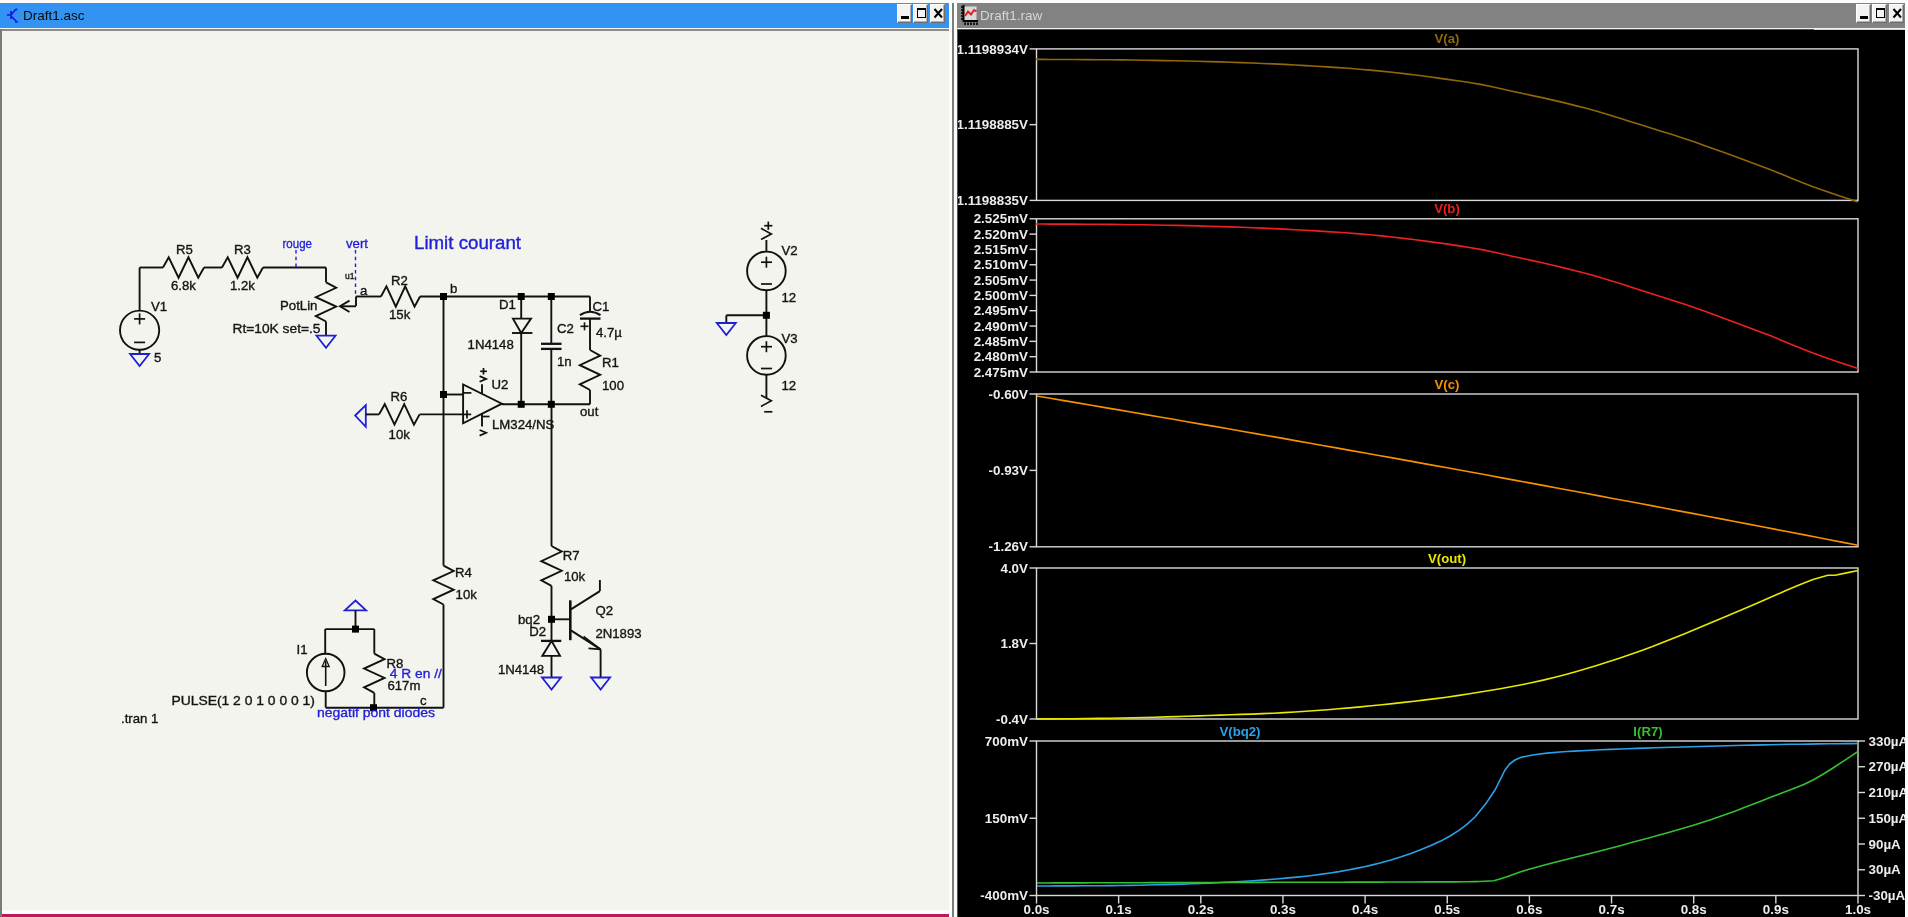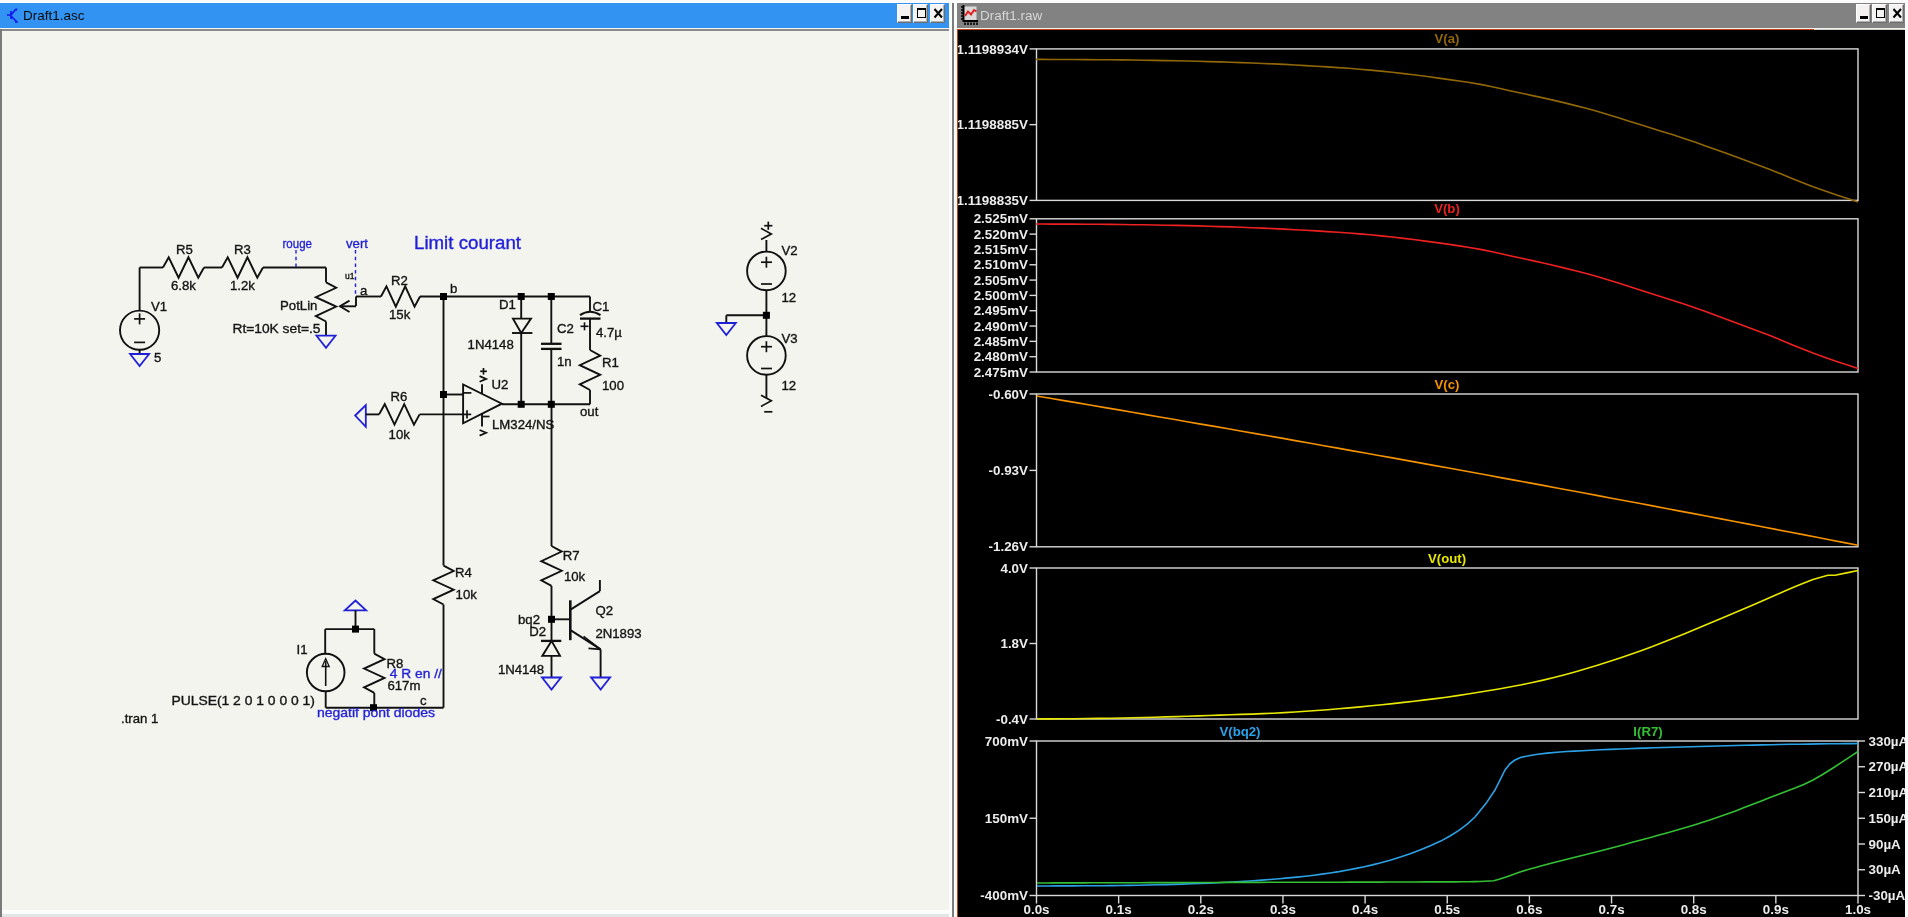--- a/index.html
+++ b/index.html
@@ -1,18 +1,18 @@
 <!DOCTYPE html>
 <html><head><meta charset="utf-8"><style>
 *{margin:0;padding:0;box-sizing:border-box}
 body{width:1908px;height:917px;overflow:hidden;font-family:"Liberation Sans",sans-serif;background:#d4d0c8}
 .win{position:absolute;top:0;height:917px}
 </style></head><body>
 
-<div class="win" style="left:0;width:1106px;background:#e5e5e5">
+<div class="win" style="left:0;width:1106px;background:#be185d">
   <div style="position:absolute;left:0;top:0;width:954px;height:3px;background:#fbfbfb"></div>
   <div style="position:absolute;left:0;top:28px;width:1.5px;height:889px;background:#7a7a7a"></div>
   <div style="position:absolute;left:948.5px;top:3px;width:5.5px;height:914px;background:#fdfdfd"></div>
   <div style="position:absolute;left:952px;top:3px;width:2px;height:914px;background:#7d7d7d"></div>
   <div style="position:absolute;left:0;top:2.5px;width:948.5px;height:26px;background:#3293f3"></div>
   <svg width="17" height="20" style="position:absolute;left:5px;top:6px">
     <path d="M2,9 L6,9 M6,5 L6,13 M6,9 L11,3 M6,10 L11,15 M9,13 L12,16" stroke="#1313ee" stroke-width="1.6" fill="none"></path>
     <path d="M10,3.5 L12.5,2 L11.5,5Z M10.5,14 L13.5,16.5 L10,16.8Z" fill="#1313ee"></path>
   </svg>
   <div style="position:absolute;left:23px;top:8px;font-size:13.5px;color:#0a0a0a">Draft1.asc</div>
@@ -196,21 +196,21 @@
 <text x="171.4" y="705" font-size="13.2" fill="#141414" text-anchor="start" font-weight="normal" font-family="Liberation Sans, sans-serif" textLength="143.5" lengthAdjust="spacingAndGlyphs" stroke="#141414" stroke-width="0.35">PULSE(1 2 0 1 0 0 0 1)</text>
 <text x="345" y="279" font-size="8.5" fill="#141414" text-anchor="start" font-weight="normal" font-family="Liberation Sans, sans-serif" stroke="#141414" stroke-width="0.35">u1</text>
 <text x="282.5" y="248" font-size="13.2" fill="#1f1fd8" text-anchor="start" font-weight="normal" font-family="Liberation Sans, sans-serif" textLength="29.5" lengthAdjust="spacingAndGlyphs" stroke="#1f1fd8" stroke-width="0.35">rouge</text>
 <text x="346" y="248" font-size="13.2" fill="#1f1fd8" text-anchor="start" font-weight="normal" font-family="Liberation Sans, sans-serif" textLength="22" lengthAdjust="spacingAndGlyphs" stroke="#1f1fd8" stroke-width="0.35">vert</text>
 <text x="414" y="249" font-size="17.5" fill="#1f1fd8" text-anchor="start" font-weight="normal" font-family="Liberation Sans, sans-serif" textLength="107" lengthAdjust="spacingAndGlyphs" stroke="#1f1fd8" stroke-width="0.35">Limit courant</text>
 <text x="389.8" y="678" font-size="13.2" fill="#1f1fd8" text-anchor="start" font-weight="normal" font-family="Liberation Sans, sans-serif" textLength="52" lengthAdjust="spacingAndGlyphs" stroke="#1f1fd8" stroke-width="0.35">4 R en //</text>
 <text x="317" y="717" font-size="13.2" fill="#1f1fd8" text-anchor="start" font-weight="normal" font-family="Liberation Sans, sans-serif" textLength="118" lengthAdjust="spacingAndGlyphs" stroke="#1f1fd8" stroke-width="0.35">negatif pont diodes</text>
     </svg>
 </div>
 
-<div class="win" style="left:954px;width:860px;background:#c2410c">
+<div class="win" style="left:954px;width:860px;background:#be185d">
   <div style="position:absolute;left:0;top:0;width:954px;height:3px;background:#fbfbfb"></div>
   <div style="position:absolute;left:0;top:0;width:3px;height:917px;background:#fbfbfb"></div>
   <div style="position:absolute;left:951px;top:0;width:3px;height:917px;background:#fbfbfb"></div>
   <div style="position:absolute;left:3px;top:2.5px;width:948px;height:26px;background:#828282"></div>
   <div style="position:absolute;left:5px;top:5px;width:20px;height:20px;background:#828282">
     <svg width="20" height="20">
       <rect x="4.5" y="1.5" width="13" height="14" fill="#d9d9d9"></rect>
       <path d="M4.5,0 L4.5,16 L19,16" stroke="#000" stroke-width="2" fill="none"></path>
       <path d="M2,2 h2.5 M2,5 h2.5 M2,8 h2.5 M2,11 h2.5 M2,14 h2.5" stroke="#000" stroke-width="1.6"></path>
       <path d="M6,17.5 v2.5 M9,17.5 v2.5 M12,17.5 v2.5 M15,17.5 v2.5 M18,17.5 v2.5" stroke="#000" stroke-width="1.6"></path>

